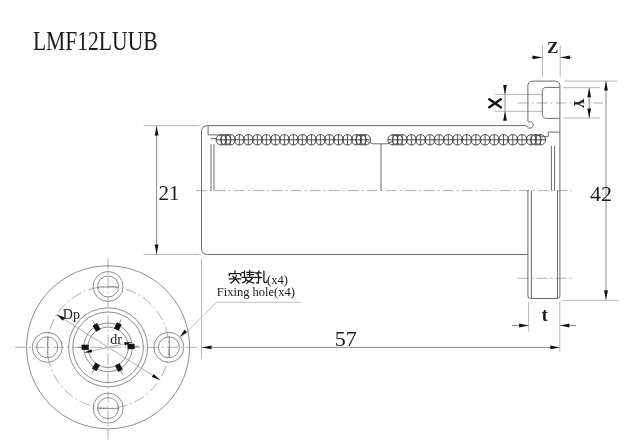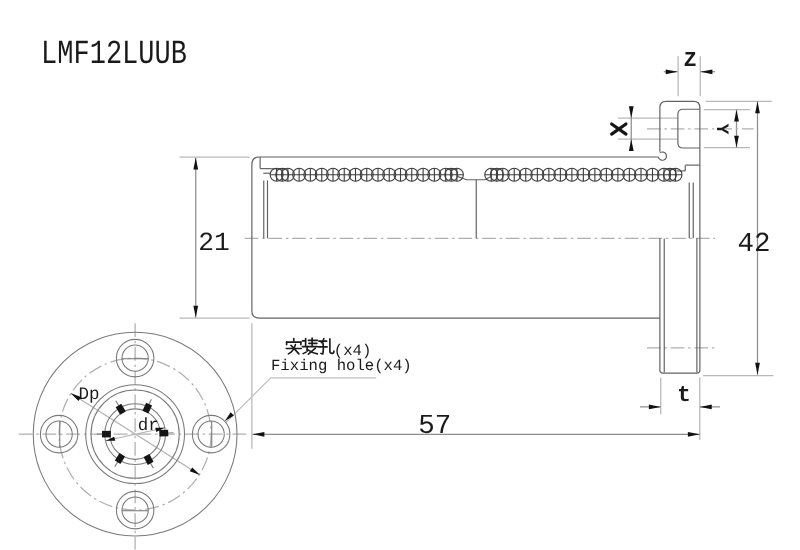--- a/index.html
+++ b/index.html
@@ -1,16 +1,16 @@
 <!DOCTYPE html>
 <html><head>
 <meta charset="utf-8">
 <style>
   html,body { margin:0; padding:0; background:#ffffff; }
-  .wrap { width:640px; height:440px; position:relative; font-family:Liberation Mono, monospace;text-align:center; }
+  .wrap { width:640px; height:440px; position:relative; font-family:Liberation Serif, serif;text-align:center; }
 </style>
 </head>
 <body>
 <div class="wrap">
 <svg width="640" height="440" viewBox="0 0 640 440">
 <rect width="640" height="440" fill="#ffffff"></rect>
 
 <g stroke="#b8b8b8" stroke-width="1" fill="none">
   <line x1="143.6" y1="125.6" x2="199.5" y2="125.6"></line>
   <line x1="143.6" y1="254.5" x2="199.5" y2="254.5"></line>

